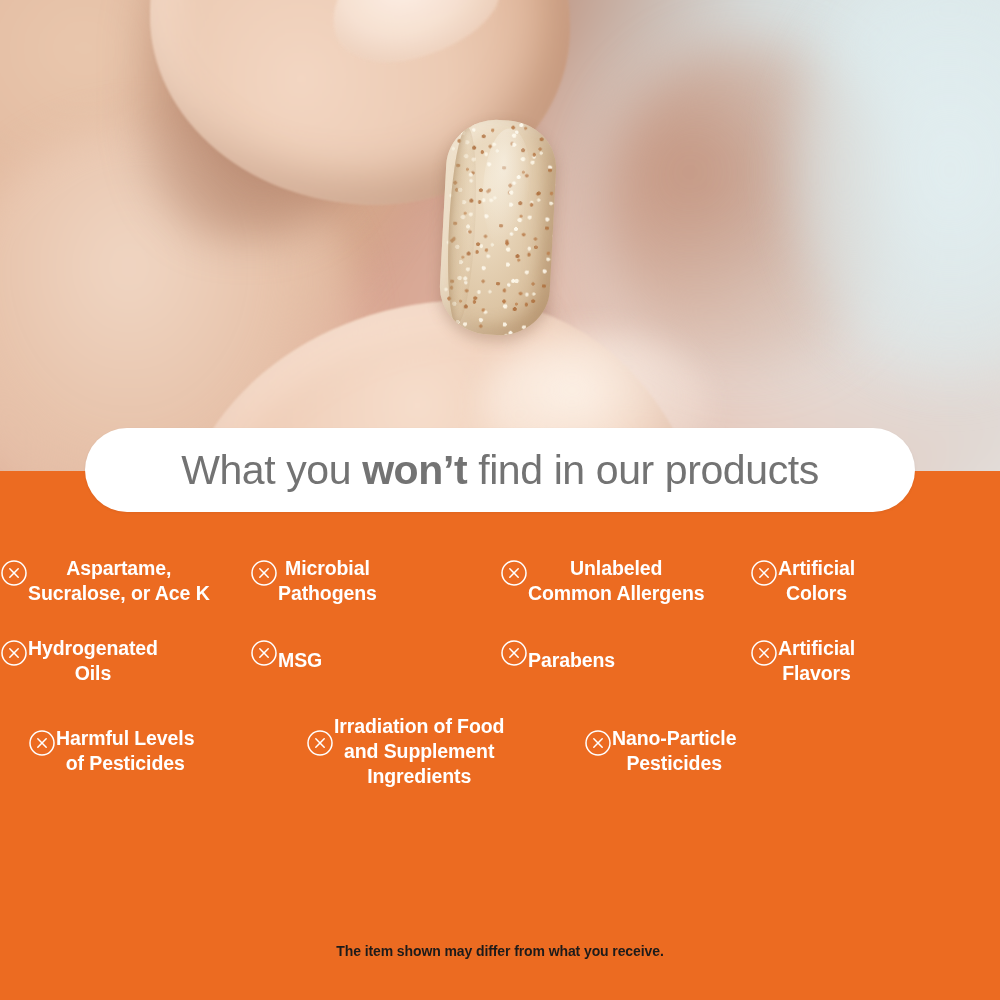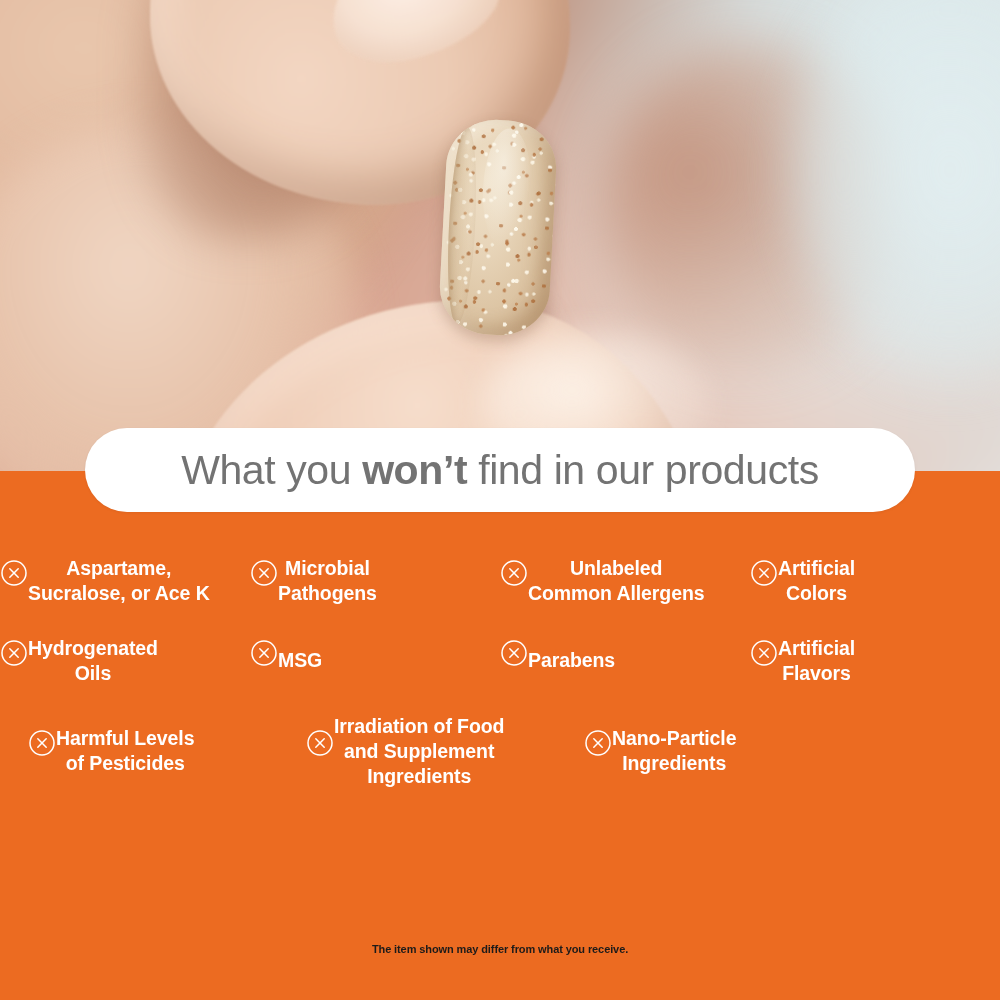--- a/index.html
+++ b/index.html
@@ -261,21 +261,21 @@
   .row-3 .cell { padding-top: 28px; margin-left: 28px; }
 
   
   .footer {
     position: absolute;
     left: 0;
     top: 943px;
     width: 1000px;
     text-align: center;
     color: #1d1b1a;
-    font-size: 11px;
+    font-size: 14px;
     font-weight: 700;
     letter-spacing: -0.1px;
   }
 </style>
 </head>
 <body>
 
 <div id="page">
 
   <div class="photo">
@@ -401,21 +401,21 @@
 and Supplement
 Ingredients</div>
       </div>
       <div class="cell">
         <svg class="x-icon" viewBox="0 0 28 28">
             <circle cx="14" cy="14" r="12" fill="none" stroke="#ffffff" stroke-width="1.5"></circle>
             <line x1="9.8" y1="9.8" x2="18.2" y2="18.2" stroke="#ffffff" stroke-width="1.5" stroke-linecap="round"></line>
             <line x1="18.2" y1="9.8" x2="9.8" y2="18.2" stroke="#ffffff" stroke-width="1.5" stroke-linecap="round"></line>
           </svg>
         <div class="cell-label">Nano-Particle
-Ingredients</div>
+Pesticides</div>
       </div>
     </div>
 
   </div>
 
   <div class="footer">The item shown may differ from what you receive.</div>
 
 </div>
 
 </body></html>

